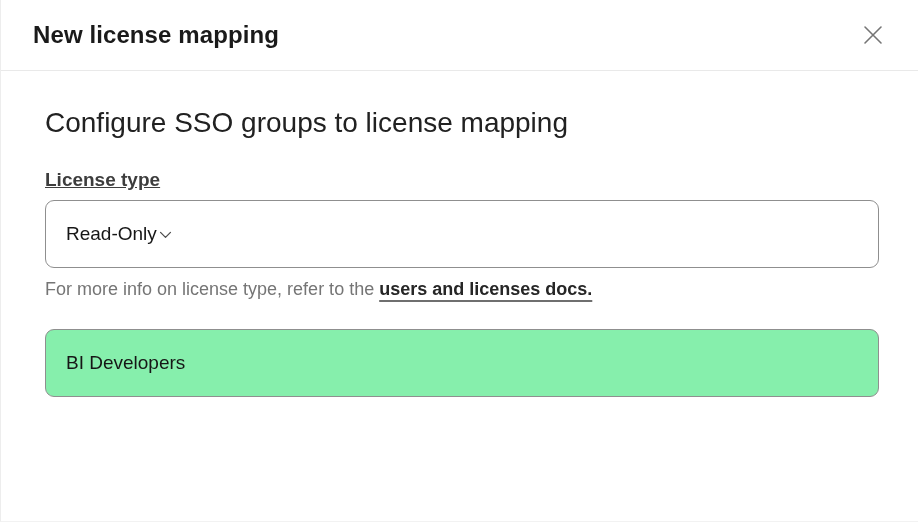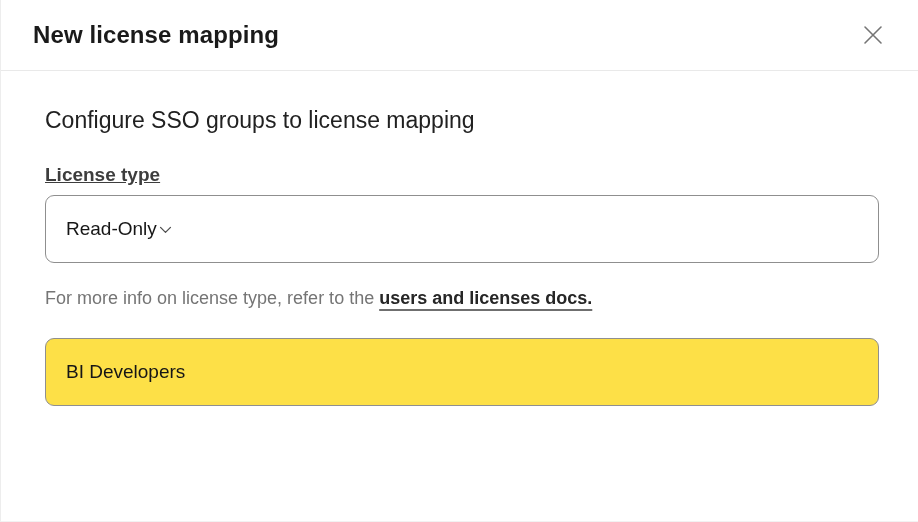--- a/index.html
+++ b/index.html
@@ -37,21 +37,21 @@
     cursor: pointer;
     padding: 4px;
     display: flex;
     align-items: center;
     justify-content: center;
   }
   .modal-body {
     padding: 36px 40px 0 44px;
   }
   .form-heading {
-    font-size: 23px;
+    font-size: 28px;
     font-weight: 400;
     color: #212121;
     margin-bottom: 30px;
   }
   .field-label {
     font-size: 19px;
     font-weight: 700;
     color: #3d3d3d;
     margin-bottom: 9px;
     text-decoration: underline;
@@ -69,42 +69,42 @@
     background: #ffffff;
   }
   .select-value {
     font-size: 19px;
     color: #161616;
   }
   .helper-text {
     font-size: 18px;
     line-height: 28px;
     color: #757575;
-    margin-top: 21px;
+    margin-top: 7px;
   }
   .helper-link {
     color: #262626;
     font-weight: 700;
     text-decoration: underline;
     text-decoration-color: #6f6f6f;
     text-decoration-thickness: 2px;
     text-underline-offset: 5px;
     cursor: pointer;
   }
   .field-group { margin-top: 26px; }
   .text-input {
     width: 834px;
     height: 68px;
     border: 1px solid #8f8f8f;
     border-radius: 9px;
     padding: 8px 20px;
     font-size: 19px;
     color: #161616;
     font-family: "Liberation Sans", "DejaVu Sans", sans-serif;
-    background: #fde047;
+    background: #86efac;
     outline: none;
   }
 </style>
 </head>
 <body>
 
 <div class="modal">
 
   <div class="modal-header">
     <div class="modal-title">New license mapping</div>

